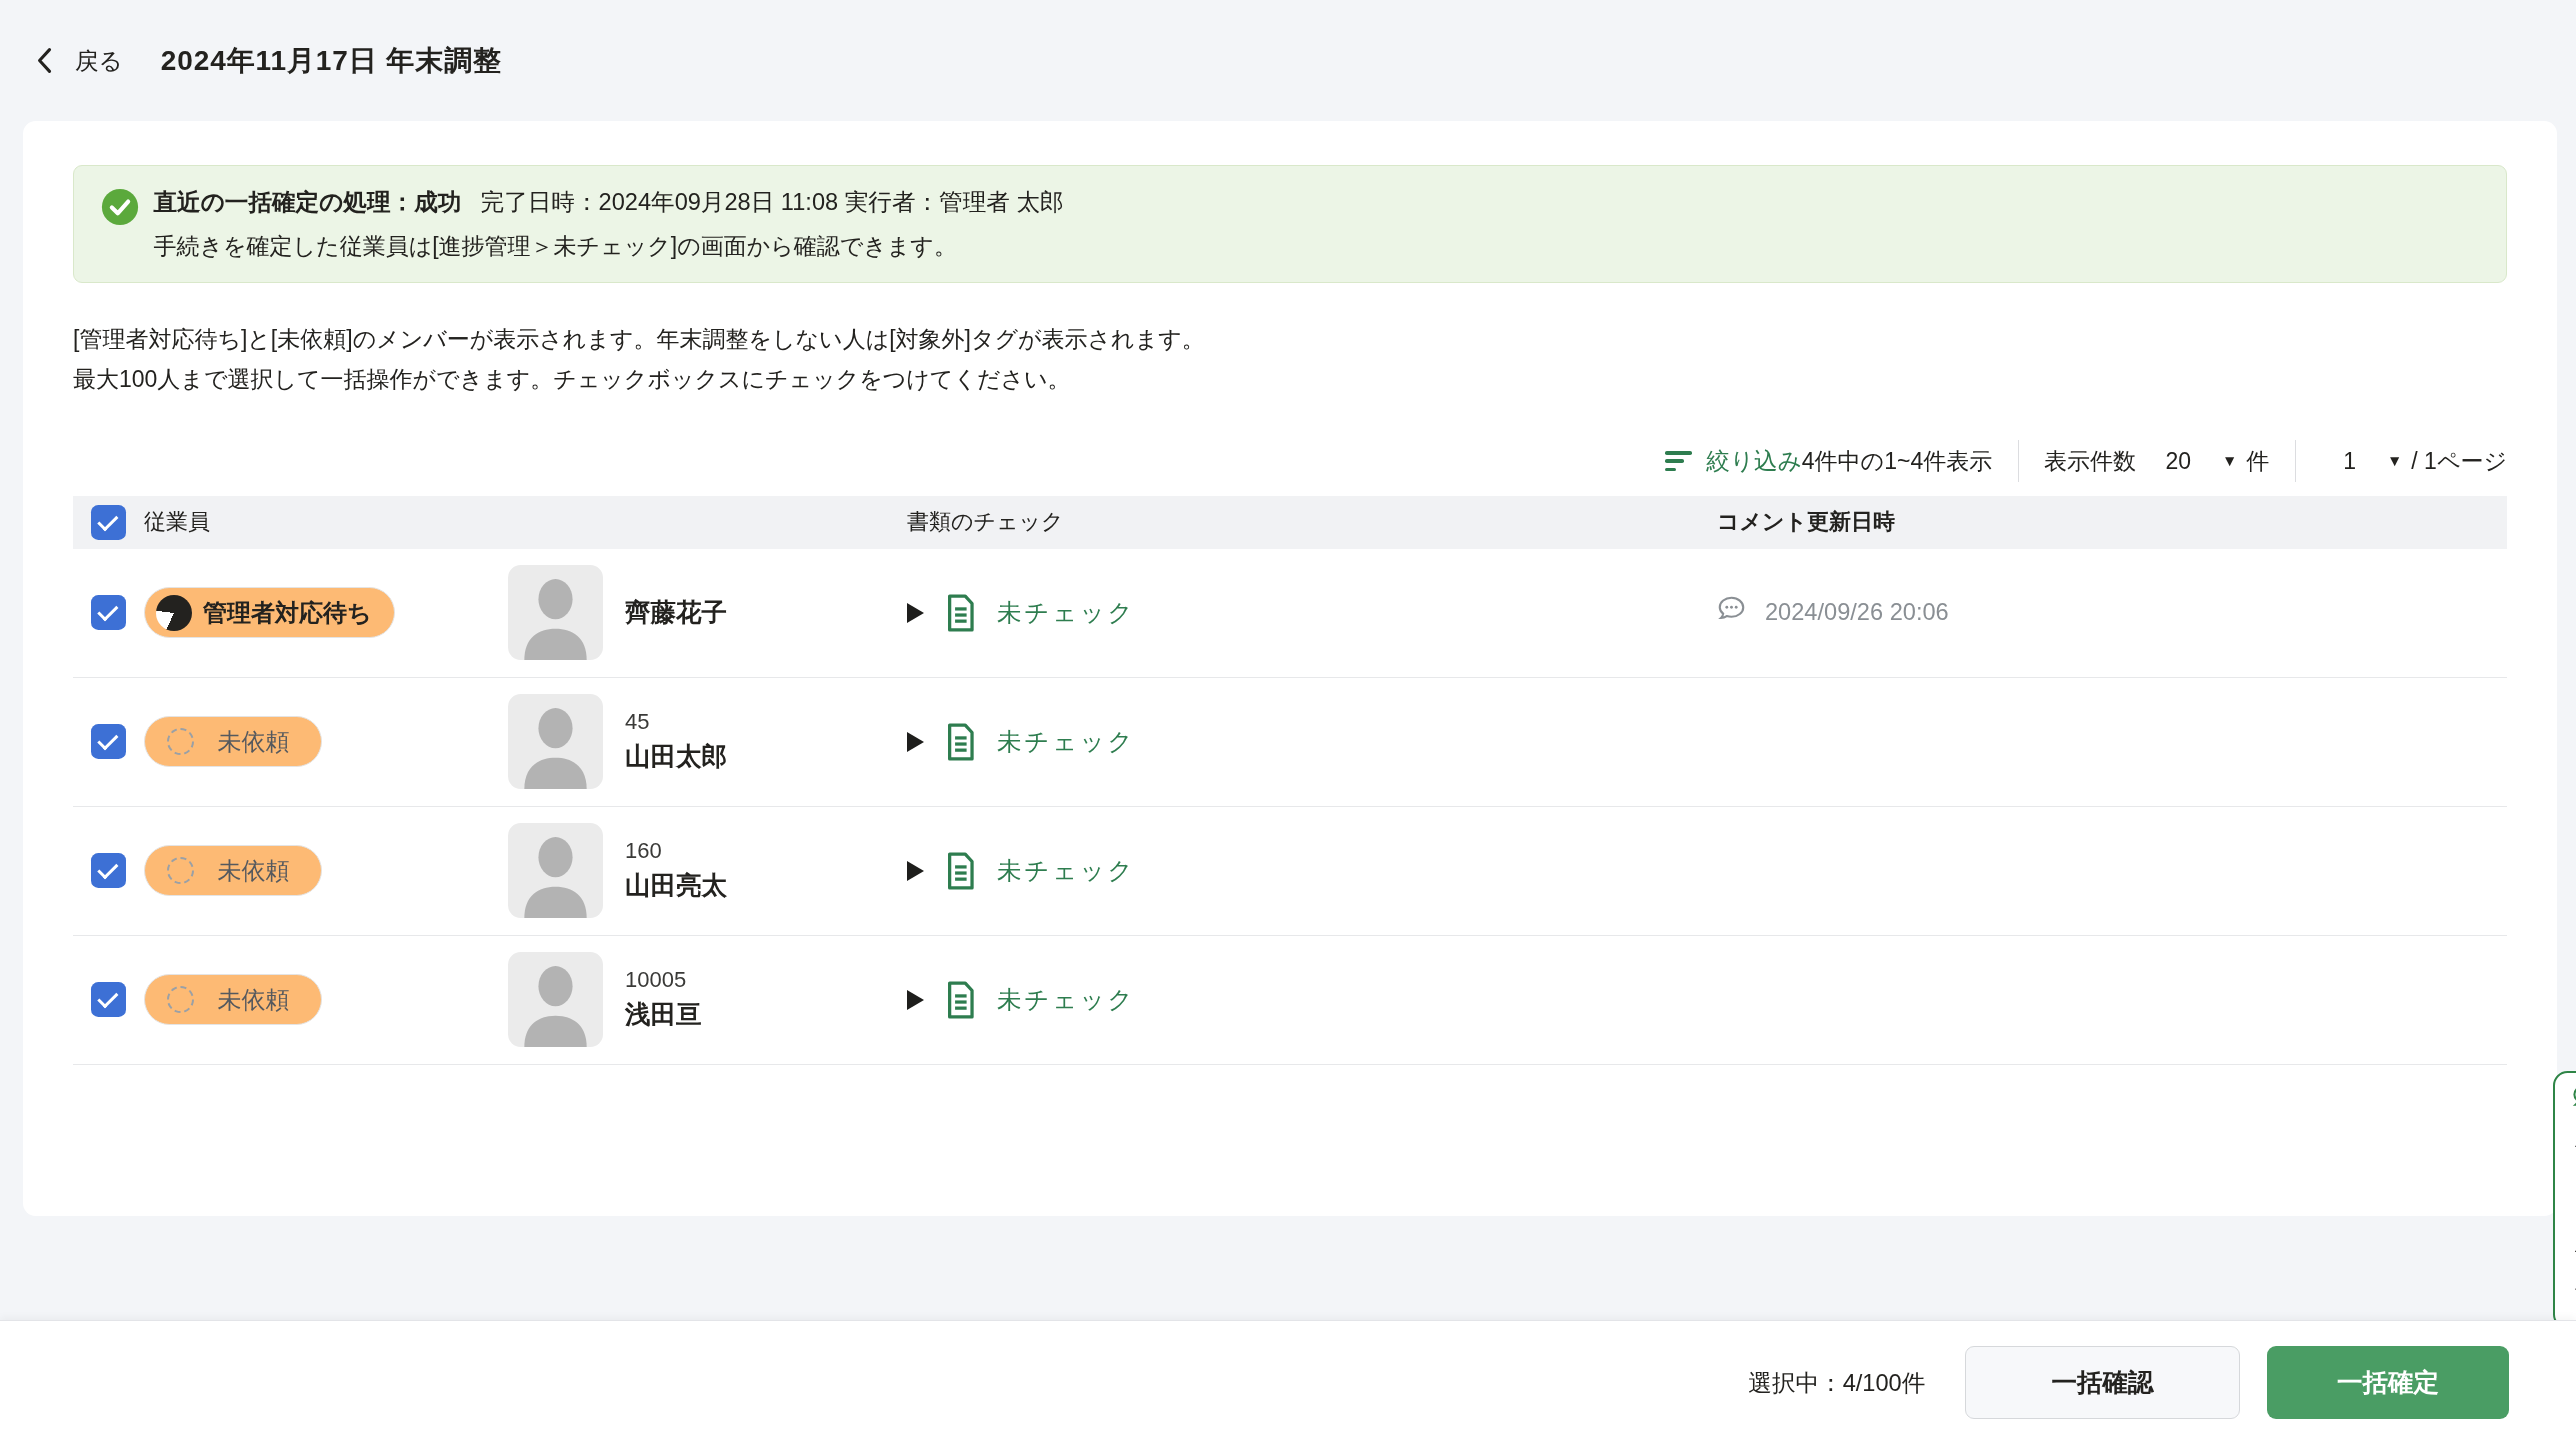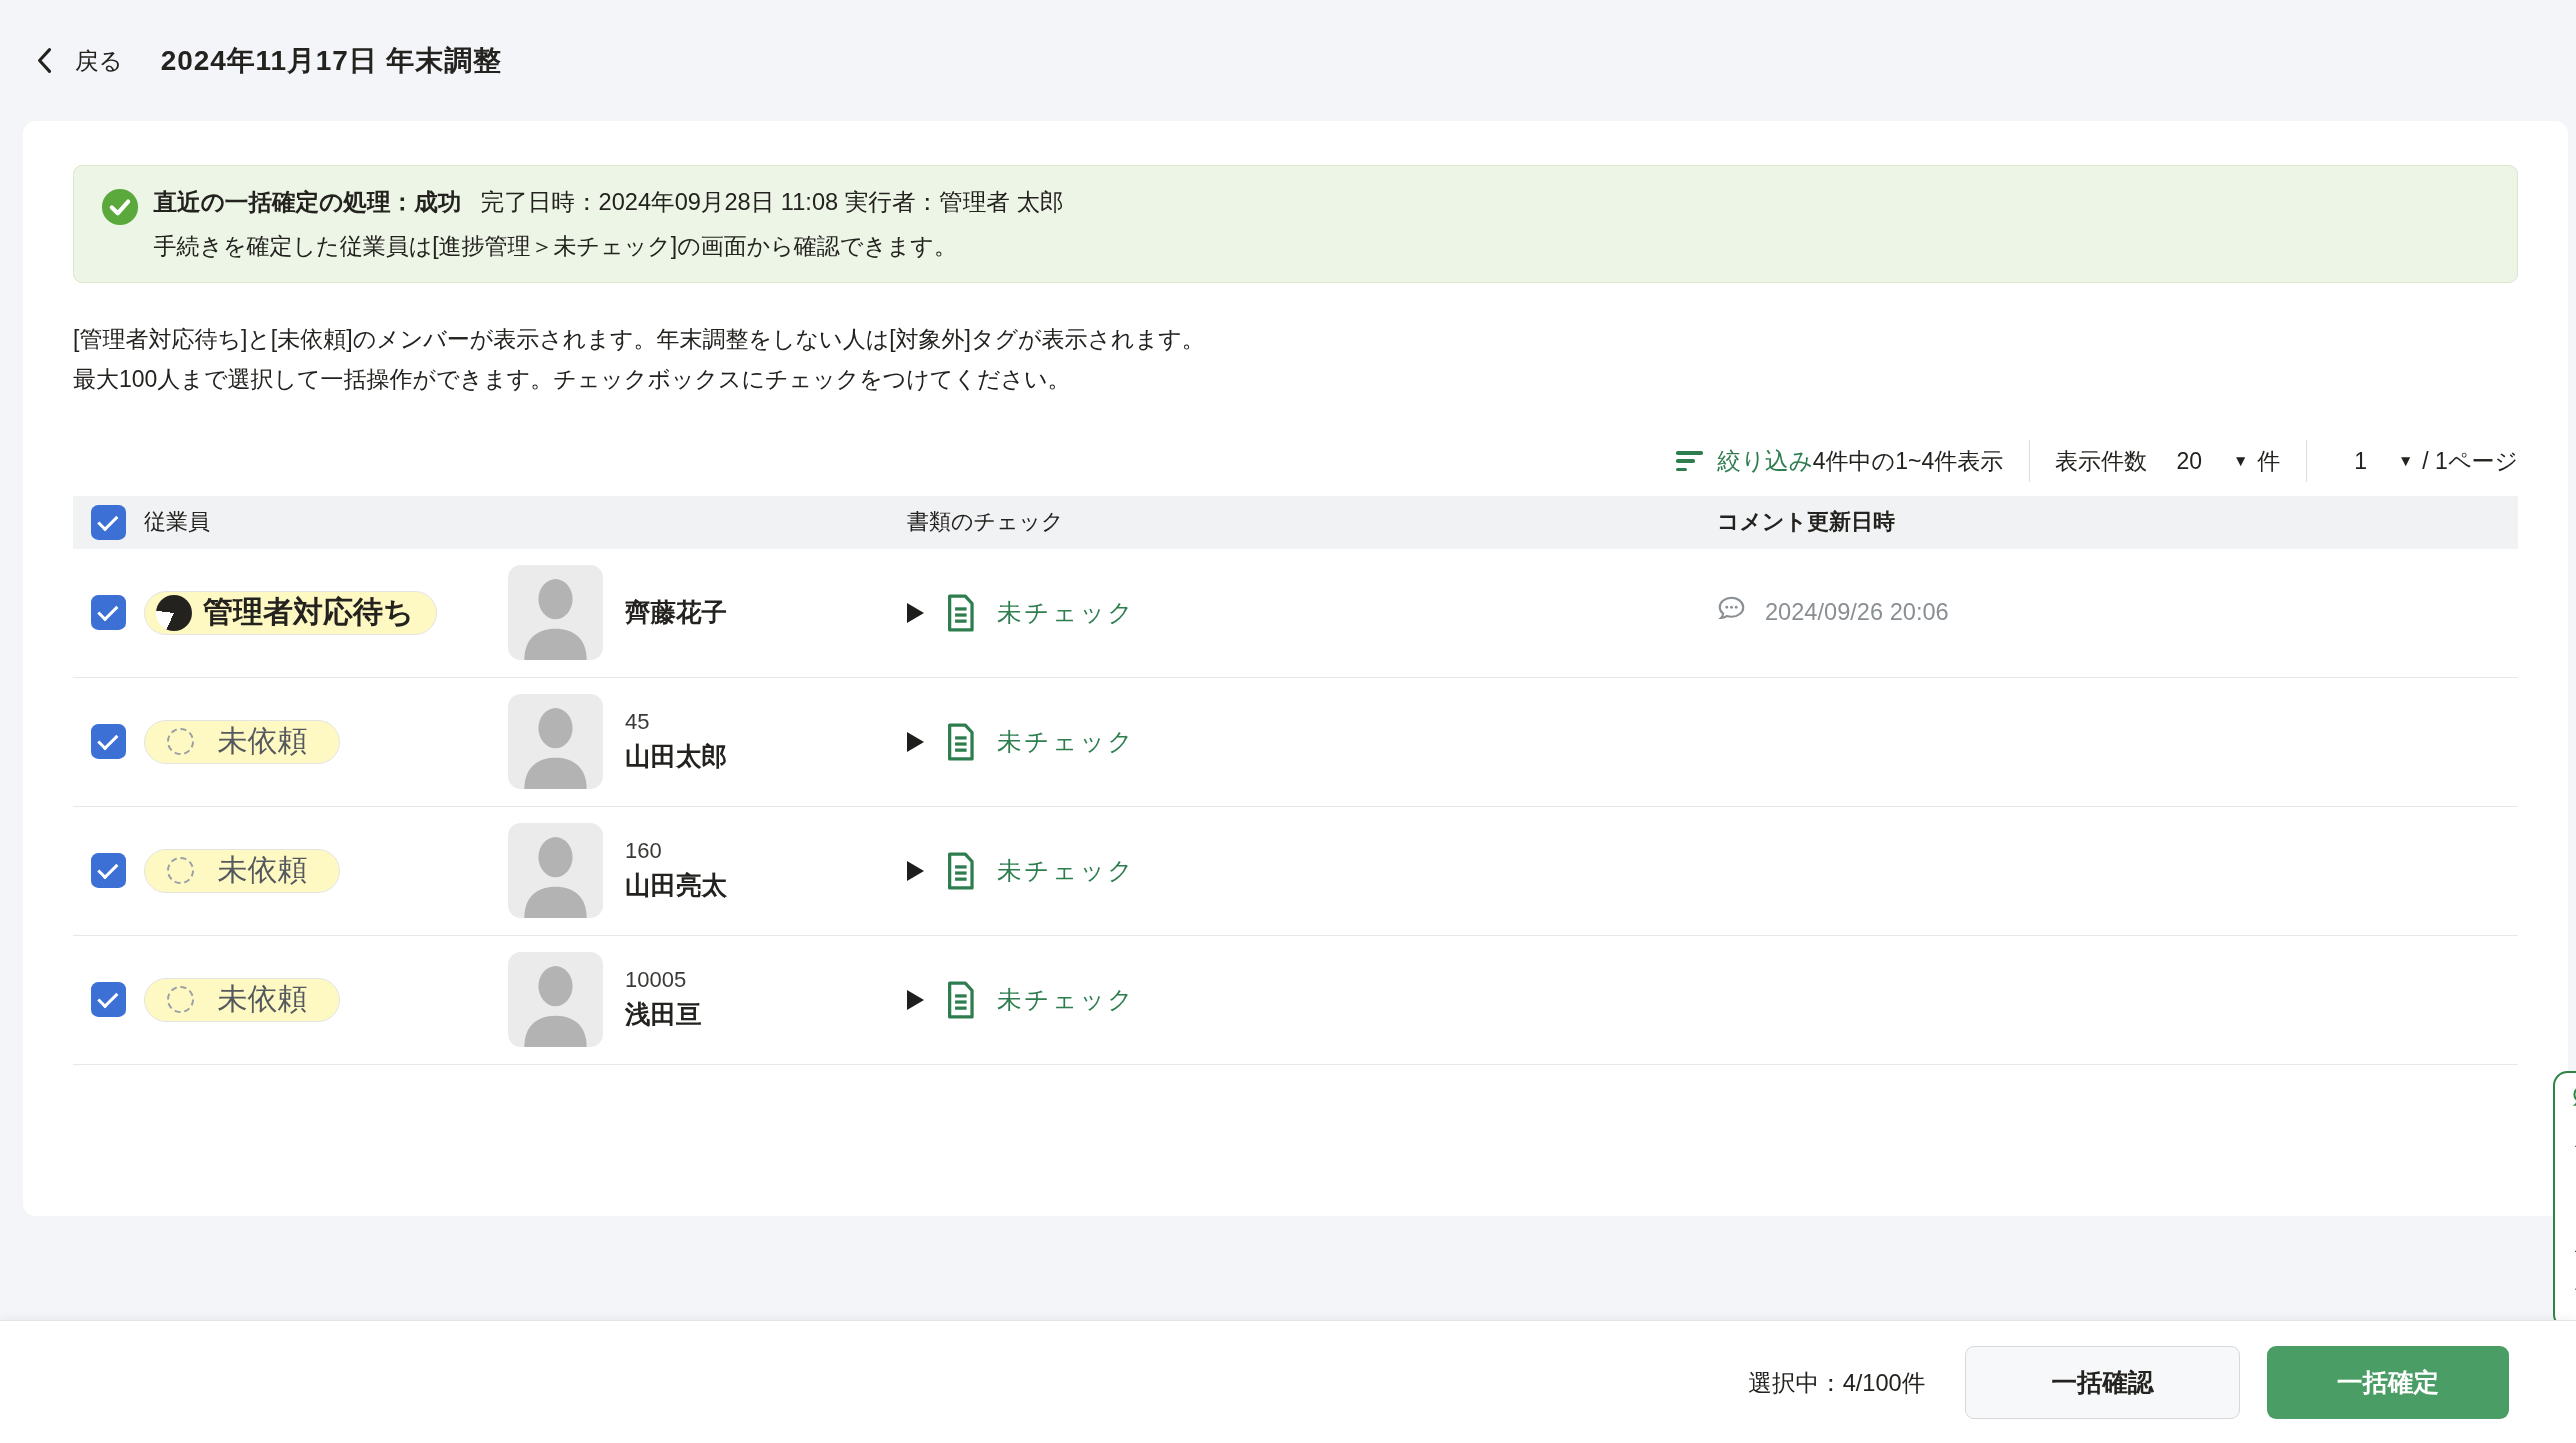--- a/index.html
+++ b/index.html
@@ -23,21 +23,21 @@
     position:relative;
     font-size:23px;
   }
   
   .topbar{height:121px;display:flex;align-items:center;padding-left:35px;}
   .back-link{display:inline-flex;align-items:center;gap:20px;cursor:pointer;font-size:23.6px;color:var(--ink);}
   .back-chevron svg{display:block;}
   .page-title{font-size:28px;font-weight:bold;margin-left:38px;letter-spacing:0.9px;}
   
   .card{
-    position:absolute;left:23px;right:8px;top:121px;height:1095px;
+    position:absolute;left:23px;right:19px;top:121px;height:1095px;
     background:#ffffff;border-radius:12.7px;padding:44px 50px;
   }
   
   .notice{
     background:var(--notice-bg);border:1.8px solid var(--notice-border);border-radius:9px;
     padding:20px 27px;display:flex;gap:14.5px;align-items:flex-start;
   }
   .notice-icon{flex:0 0 auto;margin-top:1.8px;}
   .notice-lines{display:flex;flex-direction:column;gap:11px;}
   .notice-line1{font-size:23.6px;line-height:1.4;}
@@ -66,22 +66,22 @@
     display:grid;grid-template-columns:53px 727px 791px 1fr;align-items:center;
     background:#f1f2f4;height:53px;padding-left:18px;font-size:22px;
   }
   .trow{
     display:grid;grid-template-columns:53px 727px 791px 1fr;align-items:center;
     height:129px;padding-left:18px;border-bottom:0.9px solid var(--border);
   }
   .cell-emp{display:flex;align-items:center;}
   .tag-wrap{width:364px;display:flex;align-items:center;}
   .pill{
-    display:inline-flex;align-items:center;border:1.8px solid #e4e4e4;background:#fef9c3;
-    border-radius:908px;height:44px;font-size:30px;color:#55595e;gap:23.6px;padding:0 31px 0 22px;
+    display:inline-flex;align-items:center;border:1.8px solid #e4e4e4;background:#fdba74;
+    border-radius:908px;height:51px;font-size:24px;color:#55595e;gap:23.6px;padding:0 31px 0 22px;
   }
   .pill.strong{font-weight:bold;color:var(--ink);gap:11px;padding:0 22px 0 11px;}
   .tag-icon.pie{
     width:36px;height:36px;border-radius:50%;
     background:conic-gradient(from 205deg,#ffffff 0 72deg,#23221f 72deg 360deg);
   }
   .tag-icon.dashed{width:27px;height:27px;border-radius:50%;border:2.7px dashed #9aa0a6;}
   .avatar{
     width:95px;height:95px;border-radius:12.7px;overflow:hidden;display:inline-block;flex:0 0 auto;
   }

